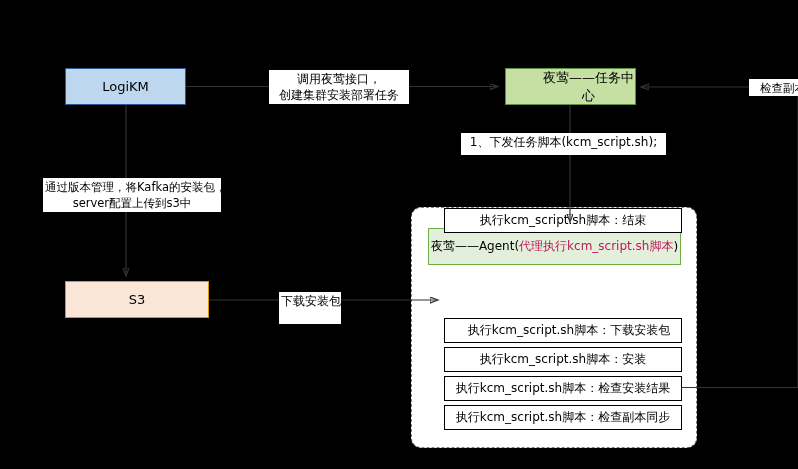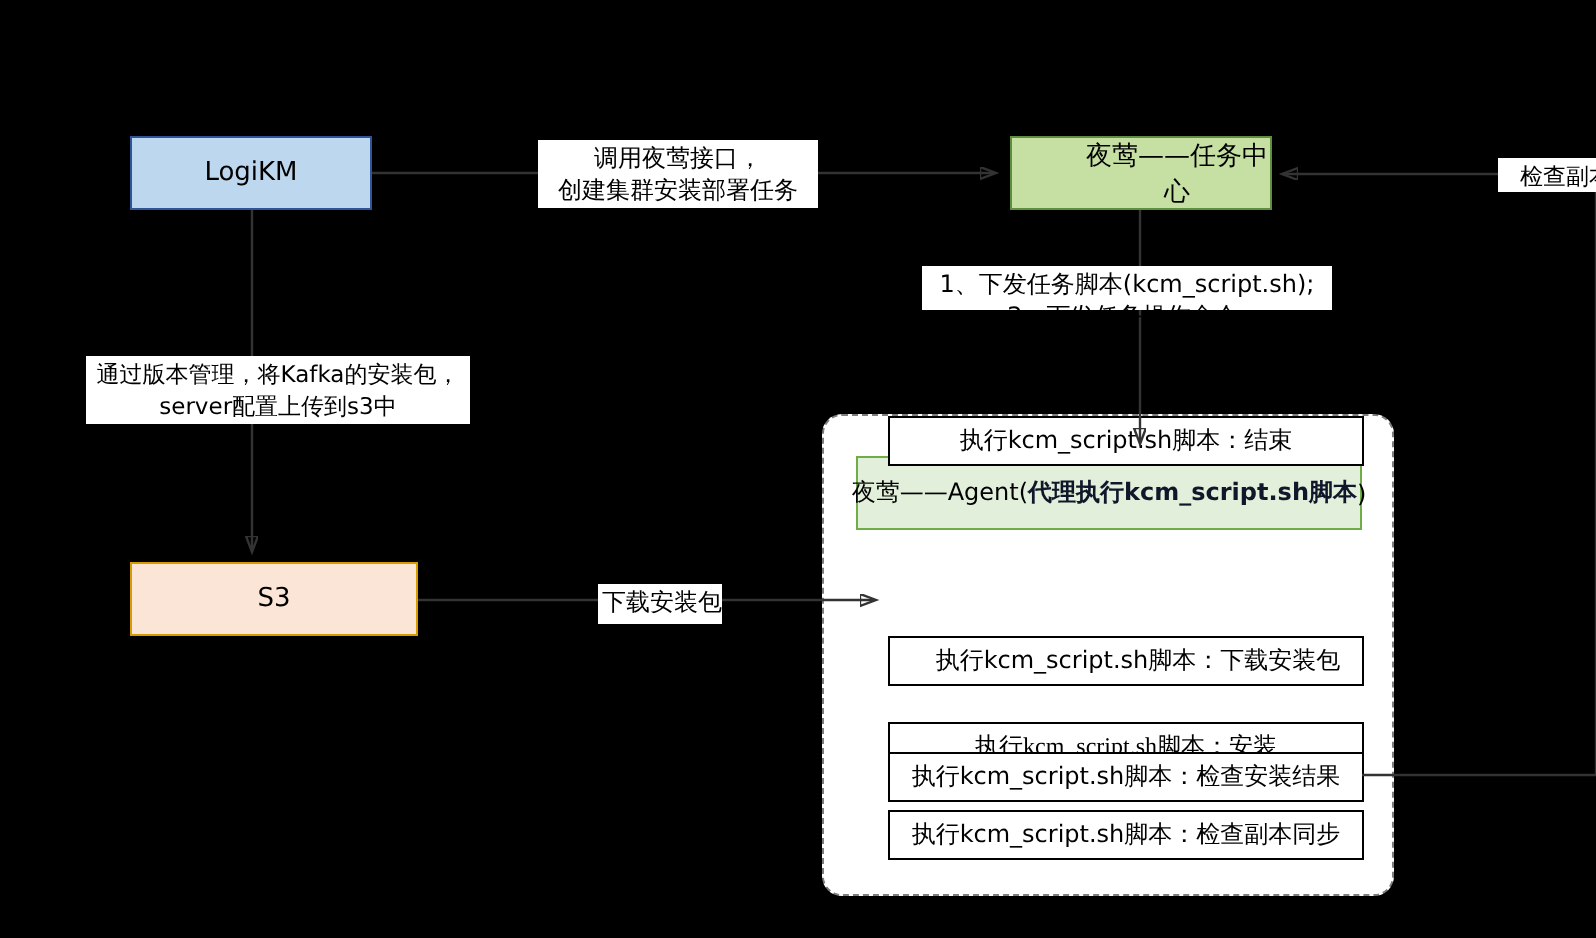--- a/index.html
+++ b/index.html
@@ -24,22 +24,22 @@
 
   
   .edge-label{
     position:absolute;z-index:3;background:#fff;color:#000;
     font-size:12px;line-height:16px;text-align:center;
     padding:1px 2px;box-sizing:border-box;white-space:nowrap;
   }
   #label-call-api{left:226px;top:70px;width:140px;height:34px;}
   #label-check-replica-status{left:706px;top:79px;width:92px;height:17px;font-size:11.5px;padding-left:11px;}
   #label-dispatch{left:418px;top:133px;width:205px;height:22px;}
-  #label-upload-s3{left:0px;top:178px;width:192px;height:34px;font-size:11.5px;}
-  #label-download-package{left:256px;top:292px;width:62px;height:20px;}
+  #label-upload-s3{left:0px;top:178px;width:178px;height:34px;font-size:11.5px;}
+  #label-download-package{left:236px;top:292px;width:62px;height:32px;}
 
   
   #agent-group{
     position:absolute;left:368px;top:207px;width:286px;height:241px;
     background:#fff;border:1px dashed #7f7f7f;border-radius:10px;
     z-index:1;box-sizing:border-box;
   }
   #agent-header{
     position:absolute;left:16px;top:20px;width:253px;height:37px;
     box-sizing:border-box;border:1px solid #70AD47;background:#E2EFDA;
@@ -48,21 +48,21 @@
   }
   #agent-header .hl{color:#FF0000;}
   .agent-step{
     position:absolute;left:32px;width:238px;height:25px;
     box-sizing:border-box;border:1px solid #000;background:#fff;
     display:flex;align-items:center;justify-content:center;
     font-size:12px;white-space:nowrap;
   }
   .agent-step:nth-of-type(1){top:81px;}
   .agent-step:nth-of-type(2){top:110px;padding-left:12px;}
-  .agent-step:nth-of-type(3){top:153px;font-family:Liberation Serif, serif;}
+  .agent-step:nth-of-type(3){top:139px;}
   .agent-step:nth-of-type(4){top:168px;}
   .agent-step:nth-of-type(5){top:197px;}
 </style>
 </head>
 <body>
 
 <div id="canvas">
 
   <svg id="connectors" viewBox="0 0 798 469" xmlns="http://www.w3.org/2000/svg">
     <defs>
@@ -91,34 +91,33 @@
 
   <div class="edge-label" id="label-call-api">
     <div>调用夜莺接口，</div>
     <div>创建集群安装部署任务</div>
   </div>
 
   <div class="edge-label" id="label-check-replica-status">检查副本同步状态</div>
 
   <div class="edge-label" id="label-dispatch">
     <div>1、下发任务脚本(kcm_script.sh);</div>
-    <div>2、下发任务操作命令;</div>
   </div>
 
   <div class="edge-label" id="label-upload-s3">
     <div>通过版本管理，将Kafka的安装包，</div>
     <div>server配置上传到s3中</div>
   </div>
 
   <div class="edge-label" id="label-download-package">下载安装包</div>
 
   <div id="agent-group">
     <div id="agent-header" style="background: rgb(226, 239, 218); border-color: rgb(112, 173, 71);">
       <span>夜莺——Agent(</span>
-        <span class="hl" style="color: #0f172a; font-weight: bold;">代理执行kcm_script.sh脚本</span>
+        <span class="hl" style="color: #be185d;">代理执行kcm_script.sh脚本</span>
         <span>)</span>
     </div>
     <div class="agent-step">执行kcm_script.sh脚本：下载安装包</div>
     <div class="agent-step">执行kcm_script.sh脚本：安装</div>
     <div class="agent-step">执行kcm_script.sh脚本：检查安装结果</div>
     <div class="agent-step">执行kcm_script.sh脚本：检查副本同步</div>
     <div class="agent-step">执行kcm_script.sh脚本：结束</div>
   </div>
 
 </div>

